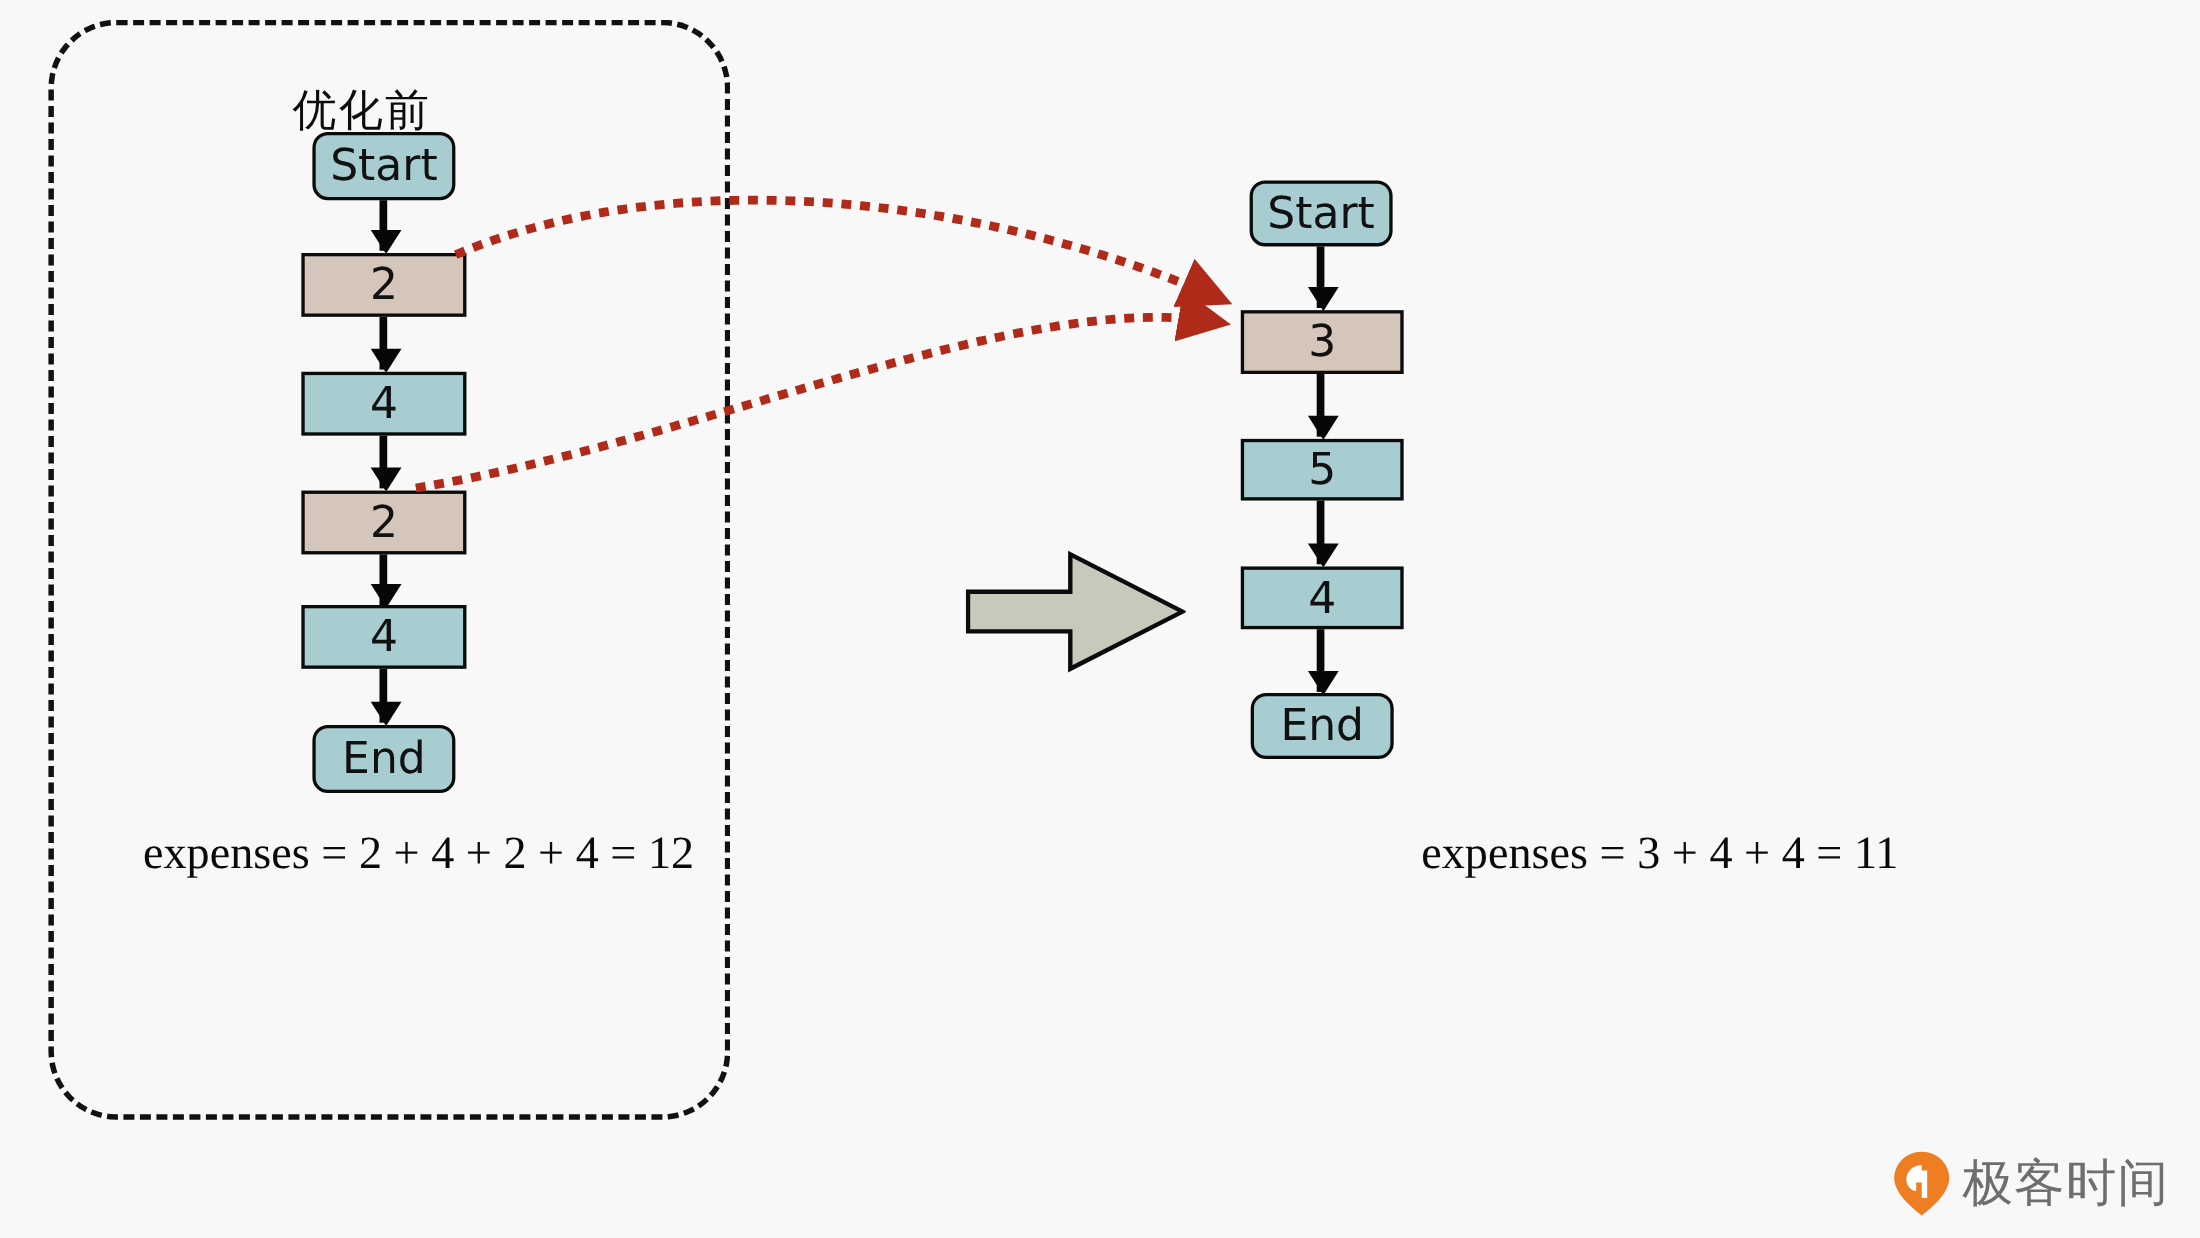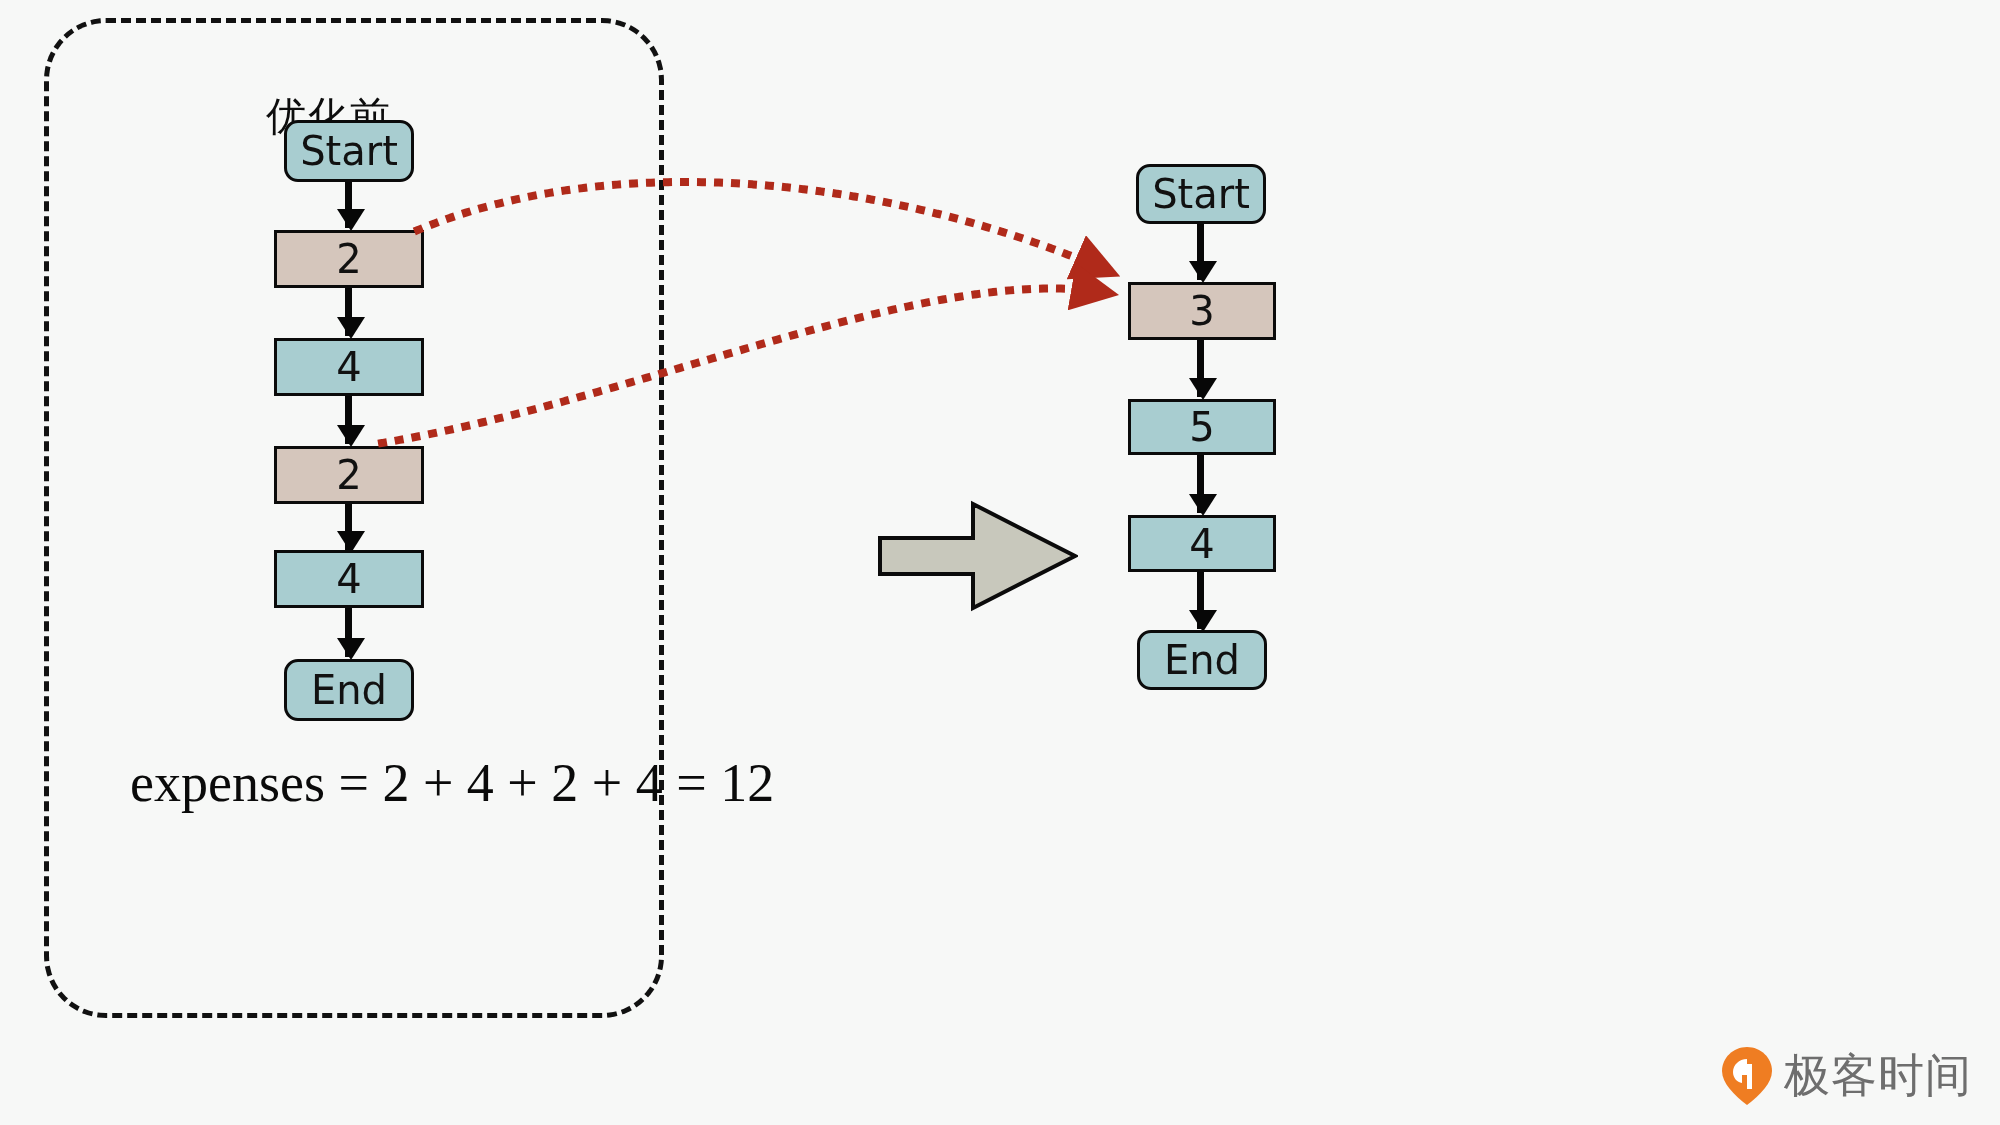--- a/index.html
+++ b/index.html
@@ -22,21 +22,21 @@
     border: 5px dashed #111111;
     border-radius: 62px;
     background: transparent;
     box-sizing: border-box;
   }
   #panel-before { left: 44px;  top: 18px;  width: 620px; height: 1000px; }
   #panel-after  { left: 1112px; top: 18px; width: 840px; height: 1000px; }
 
   .panel-title {
     position: absolute;
-    top: 66px;
+    top: 50px;
     width: 100%;
     text-align: center;
     font-size: 40px;
     color: #0d0d0d;
     font-family: "DejaVu Sans", "Liberation Sans", sans-serif;
     letter-spacing: 2px;
   }
   #panel-before .panel-title { left: 0; transform: translateX(130px); width: 300px; }
   #panel-after  .panel-title { left: 0; transform: translateX(0px);  width: 100%; }
 
@@ -69,21 +69,21 @@
     bottom: -3px;
     border-left: 14px solid transparent;
     border-right: 14px solid transparent;
     border-top: 22px solid #070707;
   }
 
   
   .expenses {
     position: absolute;
     font-family: "Liberation Serif", "DejaVu Serif", serif;
-    font-size: 54px;
+    font-size: 42px;
     color: #0a0a0a;
     white-space: nowrap;
   }
 
   
   #transform-arrow {
     position: absolute;
     left: 878px;
     top: 498px;
     width: 200px;
@@ -173,20 +173,21 @@
 
   <div class="node teal" style="left:1128px; top:515px; width:148px; height:57px;">
     <span>4</span>
   </div>
   <div class="connector" style="left:1197px; top:572px; height:57px;"></div>
 
   <div class="node teal rounded" style="left:1137px; top:630px; width:130px; height:60px;">
     <span>End</span>
   </div>
 
+  <div class="expenses" style="left:1292px; top:752px;">expenses = 3 + 4 + 4 = 11</div>
 
   <svg id="transform-arrow" viewBox="0 0 200 116">
     <polygon points="2,40 95,40 95,6 197,58 95,110 95,76 2,76" fill="#c8c8bc" stroke="#0b0b0b" stroke-width="4" stroke-linejoin="miter"></polygon>
   </svg>
 
   <svg id="overlay" viewBox="0 0 2000 1125">
     <defs>
       <marker id="redhead" markerWidth="6" markerHeight="6" refX="4.6" refY="3" orient="auto" markerUnits="strokeWidth">
         <path d="M0,0 L6,3 L0,6 z" fill="#b02a1a"></path>
       </marker>

